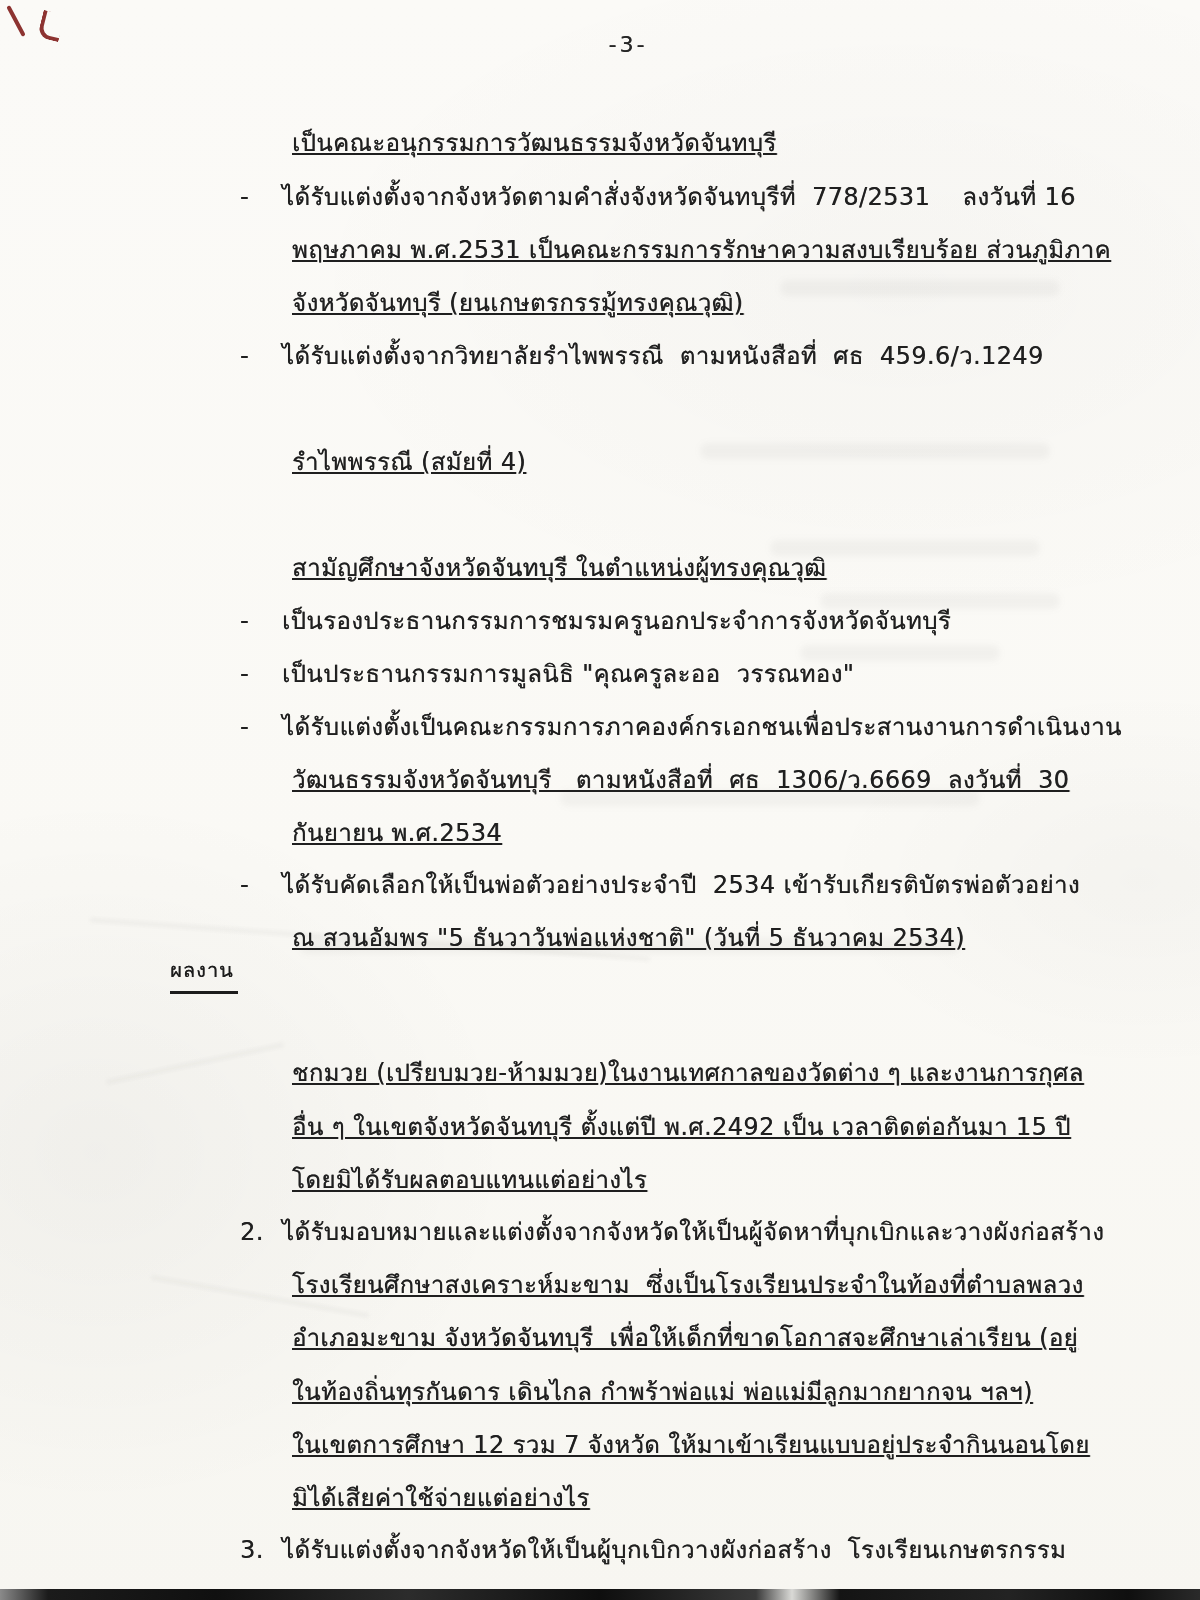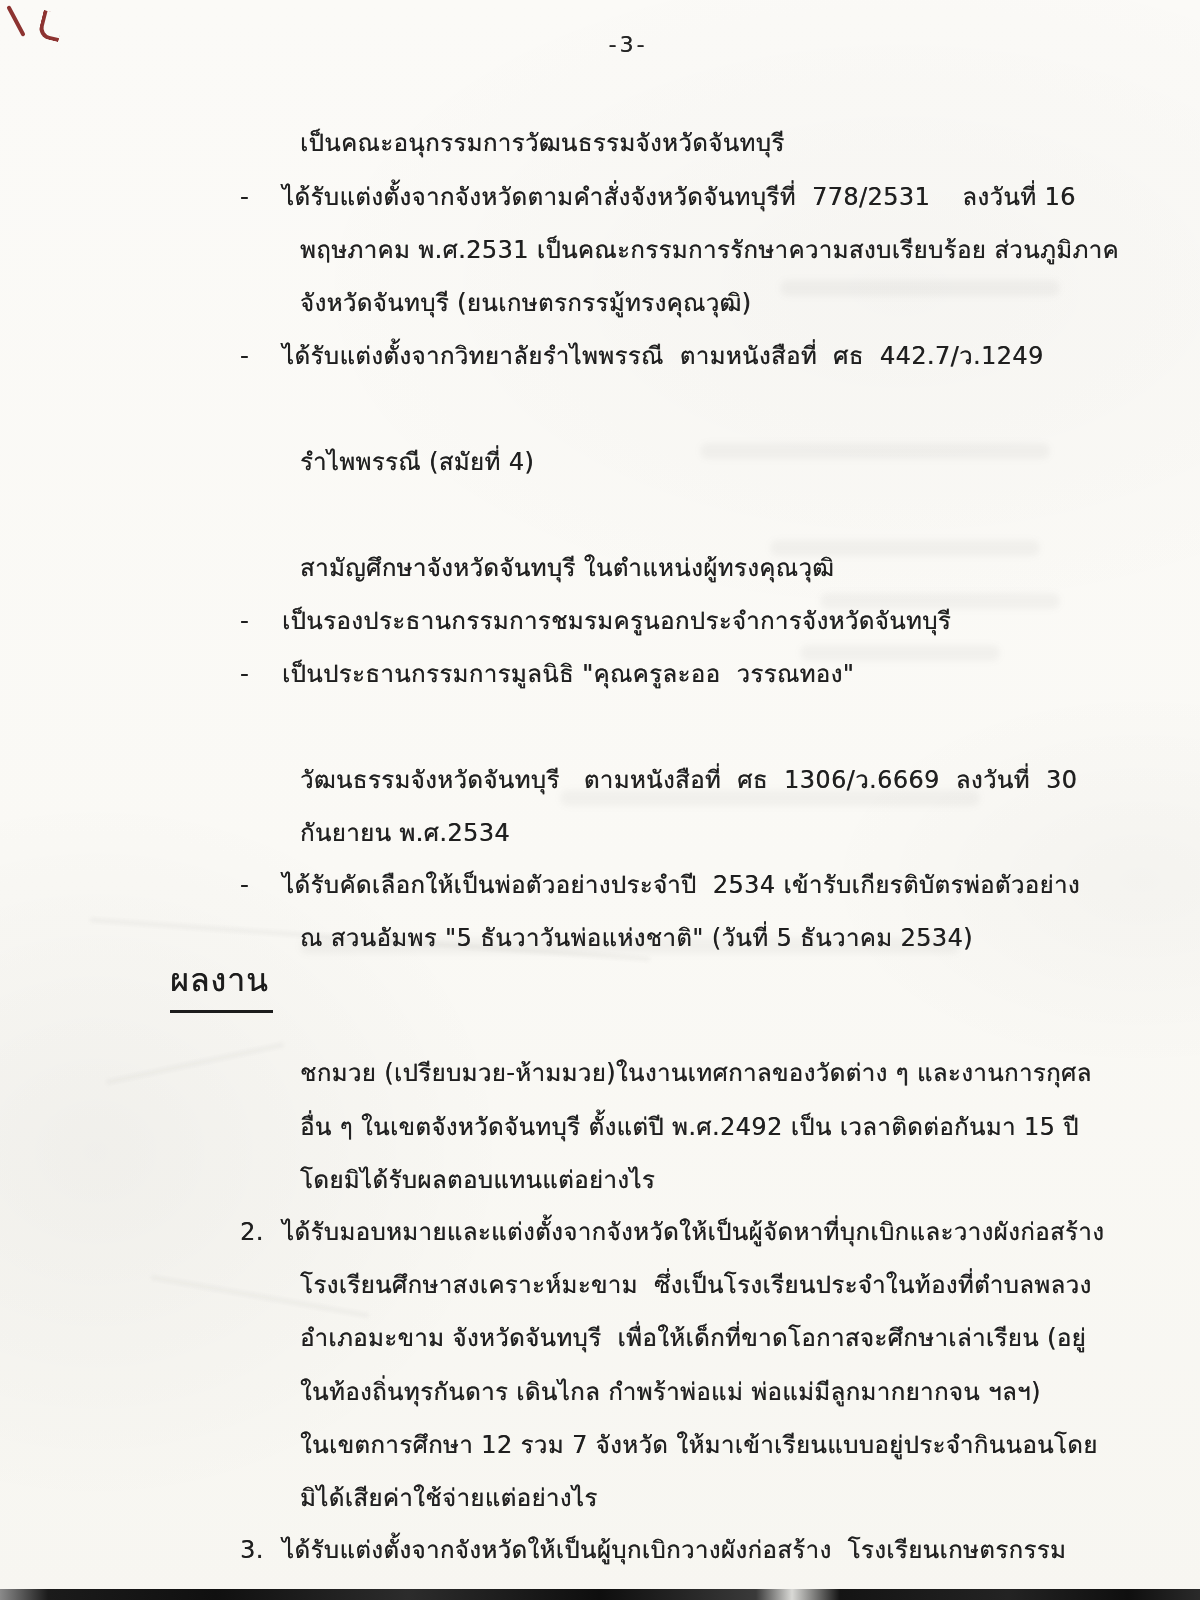--- a/index.html
+++ b/index.html
@@ -17,29 +17,29 @@
       linear-gradient(180deg, #fbfaf7 0%, #faf9f5 55%, #f7f6f1 100%);
     color:#1e1e1e;
   }
   
   .pline {
     position:absolute; left:240px; white-space:pre;
     font-size:24px; line-height:34px; letter-spacing:0.4px;
     color:#1f1f1f; text-shadow:0.35px 0 0 rgba(20,20,20,0.8);
   }
   .pline .mk { display:inline-block; width:42px; }
-  .pline.cont { left:300px; }
+  .pline.cont { left:292px;text-decoration:underline; }
   .pagenum {
     position:absolute; top:32px; left:628px; transform:translateX(-50%);
     font-size:22px; letter-spacing:3px; color:#262626;
     text-shadow:0.3px 0 0 rgba(20,20,20,0.8);
   }
   .heading {
     position:absolute; left:170px; top:954px;
-    font-size:32px; letter-spacing:1px; color:#1c1c1c;
+    font-size:20px; letter-spacing:1px; color:#1c1c1c;
     text-shadow:0.4px 0 0 rgba(20,20,20,0.9);
     border-bottom:3px solid #1c1c1c; padding:0 4px 5px 0;
   }
   
   .ink-mark-1 {
     position:absolute; left:14px; top:4px; width:4px; height:34px;
     background:#8d3331; transform:rotate(-28deg); border-radius:2px;
   }
   .ink-mark-2 {
     position:absolute; left:40px; top:12px; width:22px; height:28px;
@@ -88,29 +88,30 @@
   <div class="smudge s7"></div>
 
   <div class="pagenum">-3-</div>
 
   <div class="pline cont" style="top:126px">เป็นคณะอนุกรรมการวัฒนธรรมจังหวัดจันทบุรี</div>
 
   <div class="pline" style="top:180px"><span class="mk">-</span><span>ได้รับแต่งตั้งจากจังหวัดตามคำสั่งจังหวัดจันทบุรีที่  778/2531    ลงวันที่ 16</span></div>
   <div class="pline cont" style="top:233px">พฤษภาคม พ.ศ.2531 เป็นคณะกรรมการรักษาความสงบเรียบร้อย ส่วนภูมิภาค</div>
   <div class="pline cont" style="top:286px">จังหวัดจันทบุรี (ยนเกษตรกรรมู้ทรงคุณวุฒิ)</div>
 
-  <div class="pline" style="top:339px"><span class="mk">-</span><span>ได้รับแต่งตั้งจากวิทยาลัยรำไพพรรณี  ตามหนังสือที่  ศธ  442.7/ว.1249</span></div>
+  <div class="pline" style="top:339px"><span class="mk">-</span><span>ได้รับแต่งตั้งจากวิทยาลัยรำไพพรรณี  ตามหนังสือที่  ศธ  459.6/ว.1249</span></div>
   <div class="pline cont" style="top:445px">รำไพพรรณี (สมัยที่ 4)</div>
 
   <div class="pline cont" style="top:551px">สามัญศึกษาจังหวัดจันทบุรี ในตำแหน่งผู้ทรงคุณวุฒิ</div>
 
   <div class="pline" style="top:604px"><span class="mk">-</span><span>เป็นรองประธานกรรมการชมรมครูนอกประจำการจังหวัดจันทบุรี</span></div>
 
   <div class="pline" style="top:657px"><span class="mk">-</span><span>เป็นประธานกรรมการมูลนิธิ "คุณครูละออ  วรรณทอง"</span></div>
 
+  <div class="pline" style="top:710px"><span class="mk">-</span><span>ได้รับแต่งตั้งเป็นคณะกรรมการภาคองค์กรเอกชนเพื่อประสานงานการดำเนินงาน</span></div>
   <div class="pline cont" style="top:763px">วัฒนธรรมจังหวัดจันทบุรี   ตามหนังสือที่  ศธ  1306/ว.6669  ลงวันที่  30</div>
   <div class="pline cont" style="top:816px">กันยายน พ.ศ.2534</div>
 
   <div class="pline" style="top:868px"><span class="mk">-</span><span>ได้รับคัดเลือกให้เป็นพ่อตัวอย่างประจำปี  2534 เข้ารับเกียรติบัตรพ่อตัวอย่าง</span></div>
   <div class="pline cont" style="top:921px">ณ สวนอัมพร "5 ธันวาวันพ่อแห่งชาติ" (วันที่ 5 ธันวาคม 2534)</div>
 
   <div class="heading">ผลงาน</div>
 
   <div class="pline cont" style="top:1056px">ชกมวย (เปรียบมวย-ห้ามมวย)ในงานเทศกาลของวัดต่าง ๆ และงานการกุศล</div>
   <div class="pline cont" style="top:1110px">อื่น ๆ ในเขตจังหวัดจันทบุรี ตั้งแต่ปี พ.ศ.2492 เป็น เวลาติดต่อกันมา 15 ปี</div>

